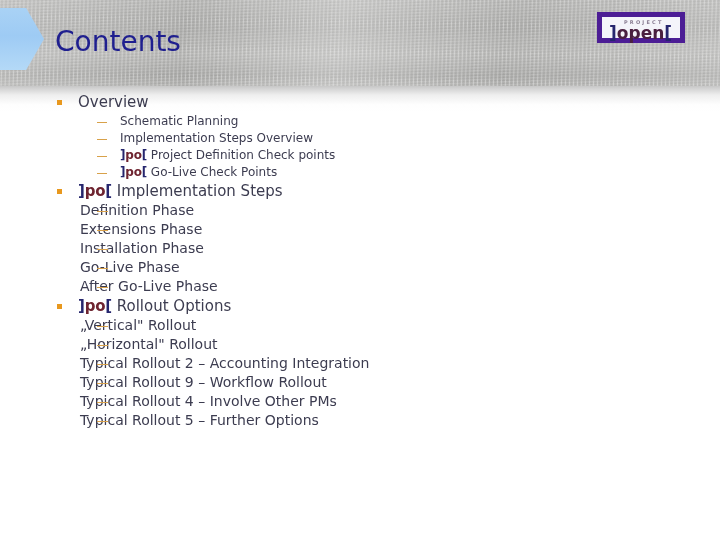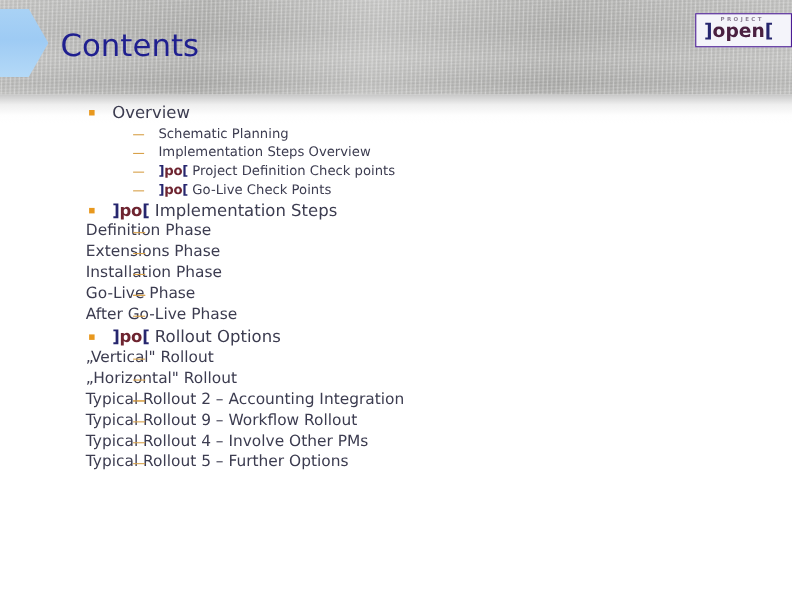--- a/index.html
+++ b/index.html
@@ -93,26 +93,26 @@
     font-size: 28px;
     line-height: 32px;
     color: #1f1f8f;
     letter-spacing: 0px;
     white-space: nowrap;
   }
 
   
   .logo-box {
     position: absolute;
-    left: 632px;
+    left: 597px;
     top: 12px;
     width: 88px;
     height: 31px;
     background: #f4f4fa;
-    border: 1px solid #4c1d95;
+    border: 5px solid #4c1d95;
     box-sizing: border-box;
     display: block;
   }
   .logo-inner {
     position: relative;
     width: 100%;
     height: 100%;
   }
   .logo-project {
     position: absolute;
@@ -138,21 +138,21 @@
   .logo-brk { color: #26266e; }
   .logo-open { color: #4a2040; }
 
   
   .content {
     position: absolute;
     left: 0;
     top: 92px;
     width: 720px;
   }
-  .section { position: relative; margin-left: 24px; }
+  .section { position: relative; }
 
   .l1 {
     position: relative;
     display: block;
     padding-left: 78px;
     color: #3c3c50;
     font-family: "DejaVu Sans", sans-serif;
     white-space: nowrap;
   }
   .l1 .sq {
@@ -187,21 +187,21 @@
   
   .s1 .l2 {
     padding-left: 120px;
     font-size: 12px;
     line-height: 17px;
   }
   .s1 .l2 .dash { left: 97px; top: 9px; width: 10px; }
 
   
   .s2 .l2, .s3 .l2 {
-    padding-left: 54px;
+    padding-left: 80px;
     font-size: 14px;
     line-height: 19px;
   }
   .s2 .l2 .dash, .s3 .l2 .dash { left: 97px; top: 10px; width: 11px; }
 
   
   .po { font-weight: bold; letter-spacing: -0.2px; text-align: right; }
   .po .b { color: #26266e; }
   .po .p { color: #6e2430; }
 

